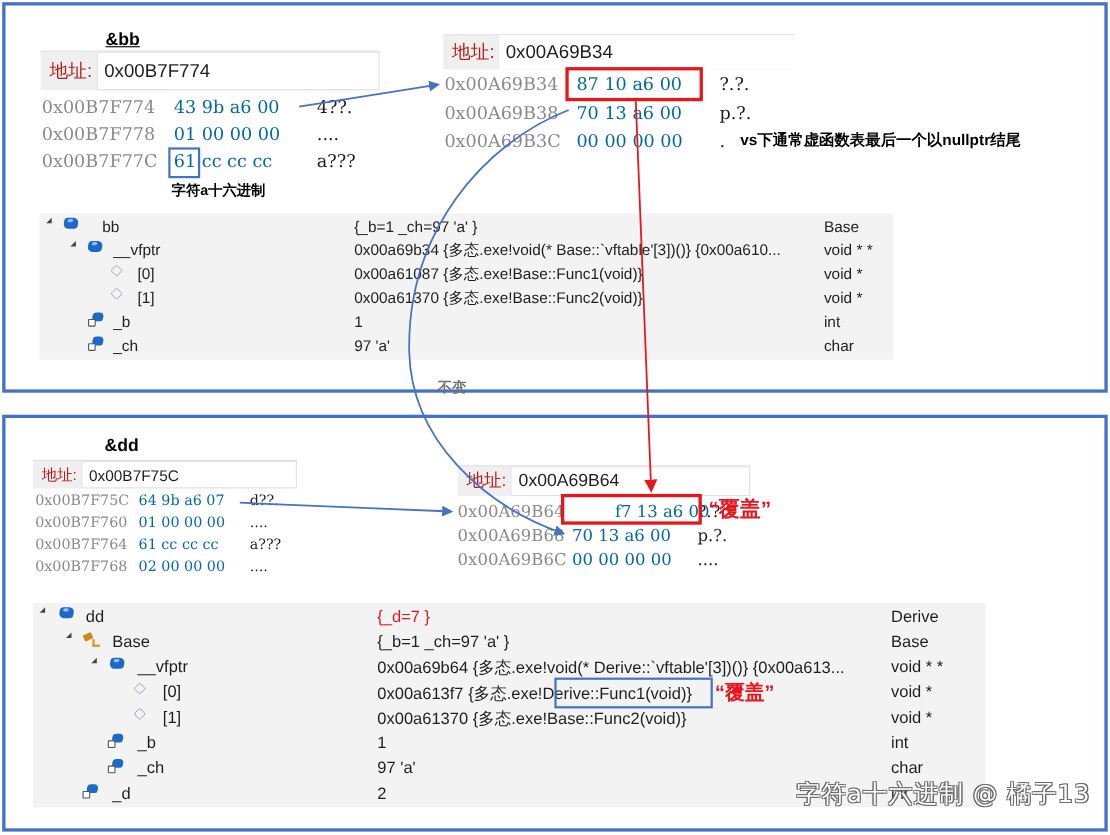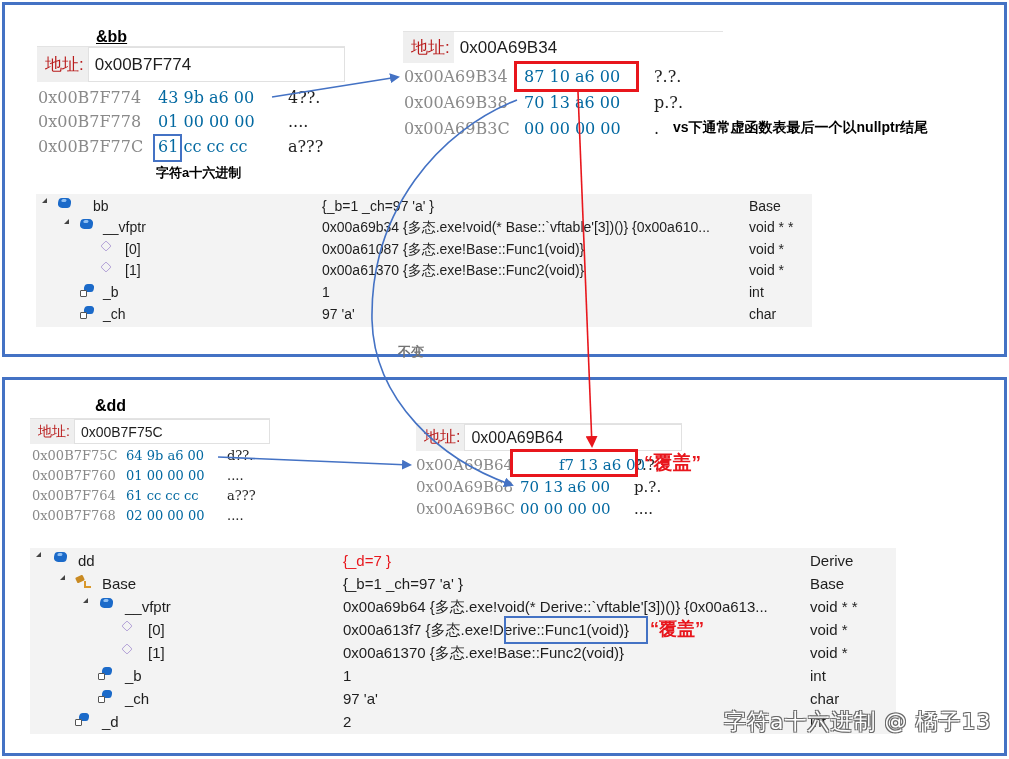--- a/index.html
+++ b/index.html
@@ -153,21 +153,21 @@
 
 <div class="var-label" style="left:95px;top:397px;">&amp;dd</div>
 
 <div class="addr-bar" style="left:30px;top:418px;width:240px;height:26px;font-size:14px;">
   <span class="lbl">地址:</span>
   <span class="inp">0x00B7F75C</span>
 </div>
 <div class="mem" style="left:32px;top:448px;font-size:13px;">
   <div class="row" style="top:0;">
     <span class="a" style="left:0;">0x00B7F75C</span>
-    <span class="b" style="left:94px;">64 9b a6 00</span>
+    <span class="b" style="left:94px;">64 9b a6 07</span>
     <span class="c" style="left:195px;">d??.</span>
   </div>
   <div class="row" style="top:20px;">
     <span class="a" style="left:0;">0x00B7F760</span>
     <span class="b" style="left:94px;">01 00 00 00</span>
     <span class="c" style="left:195px;">....</span>
   </div>
   <div class="row" style="top:40px;">
     <span class="a" style="left:0;">0x00B7F764</span>
     <span class="b" style="left:94px;">61 cc cc cc</span>

